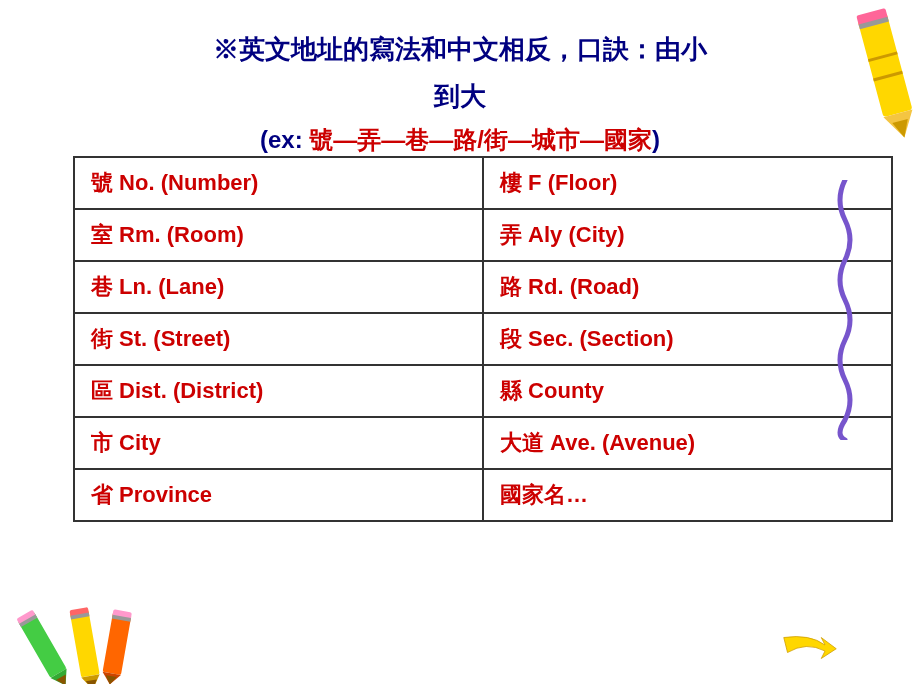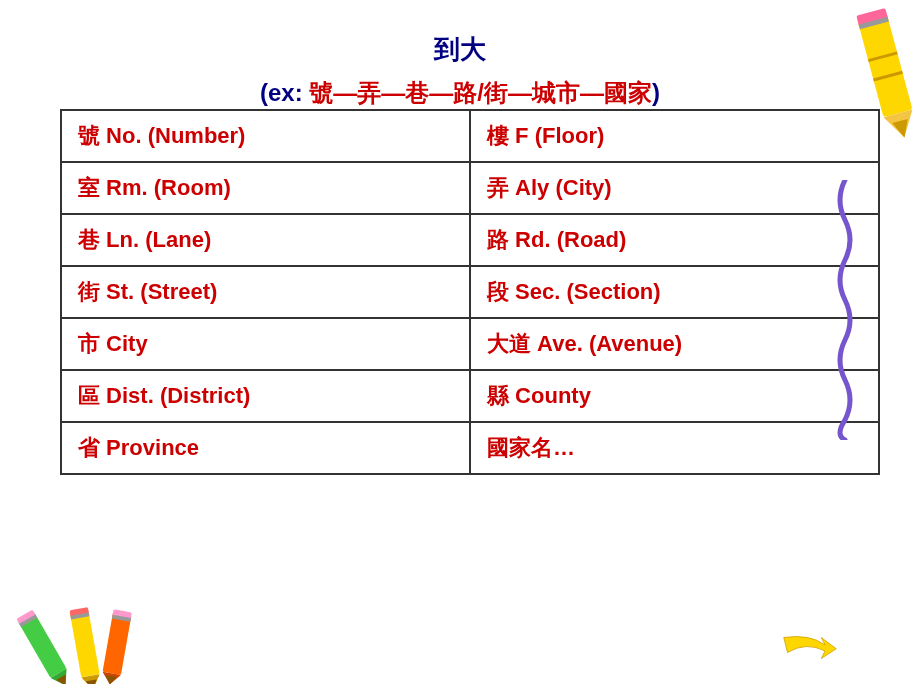--- a/index.html
+++ b/index.html
@@ -38,21 +38,21 @@
       margin-bottom: 0;
     }
 
     .header-sub span {
       color: #cc0000;
     }
 
     table {
       border-collapse: collapse;
       width: 820px;
-      margin-left: 20px;
+      margin-left: 33px;
     }
 
     td {
       border: 2px solid #333;
       padding: 10px 16px;
       font-size: 22px;
       font-weight: bold;
       color: #cc0000;
       width: 50%;
     }
@@ -150,20 +150,21 @@
       <g transform="rotate(10, 120, 45)">
         <rect x="105" y="15" width="20" height="65" rx="2" fill="#ff6600"></rect>
         <polygon points="105,80 125,80 115,92" fill="#cc4400"></polygon>
         <polygon points="109,83 121,83 115,92" fill="#885500"></polygon>
         <rect x="105" y="12" width="20" height="8" rx="2" fill="#ff99cc"></rect>
         <rect x="105" y="18" width="20" height="4" fill="#999"></rect>
       </g>
     </svg>
   </div>
 
+  <div class="header-text">※英文地址的寫法和中文相反，口訣：由小</div>
   <div class="header-text">到大</div>
   <div class="header-sub">
     <span style="color:#000080;">(ex: </span><span style="color:#cc0000;">號—弄—巷—路/街—城市—國家</span><span style="color:#000080;">)</span>
   </div>
 
   <table>
     <tbody id="table-body">
         <tr>
           <td>號 No. (Number)</td>
           <td>樓 F (Floor)</td>
@@ -174,27 +175,27 @@
         </tr>
         <tr>
           <td>巷 Ln. (Lane)</td>
           <td>路 Rd. (Road)</td>
         </tr>
         <tr>
           <td>街 St. (Street)</td>
           <td>段 Sec. (Section)</td>
         </tr>
         <tr>
+          <td>區 Dist. (District)</td>
+          <td>縣 County</td>
+        </tr>
+        <tr>
           <td>市 City</td>
           <td>大道 Ave. (Avenue)</td>
         </tr>
         <tr>
-          <td>區 Dist. (District)</td>
-          <td>縣 County</td>
-        </tr>
-        <tr>
           <td>省 Province</td>
           <td>國家名…</td>
         </tr>
       </tbody>
   </table>
 
 </div>
 
 </body></html>

